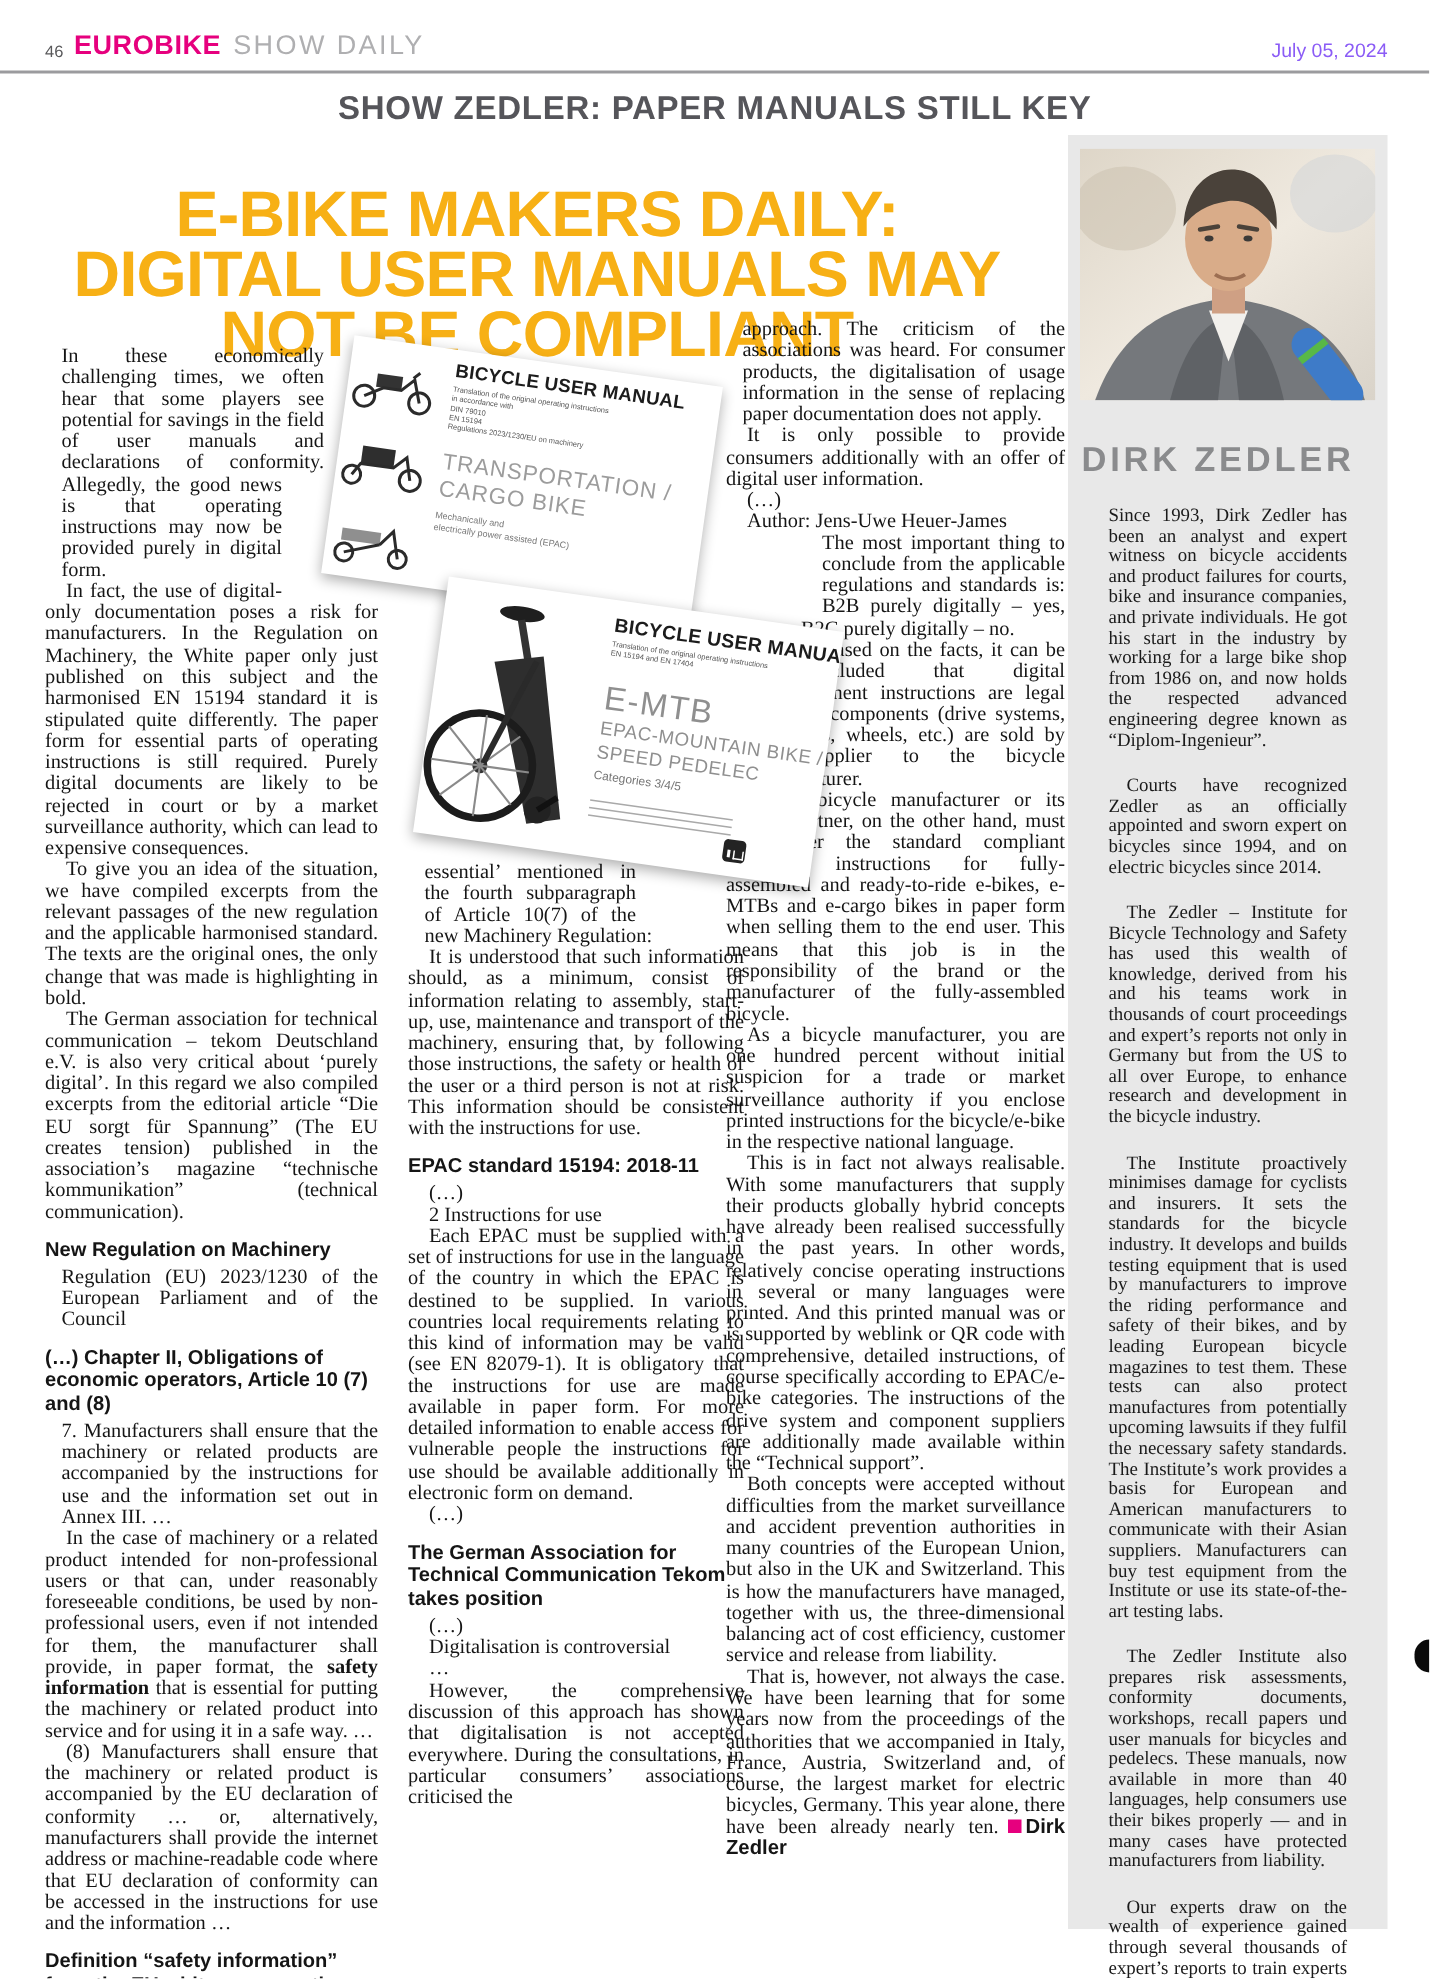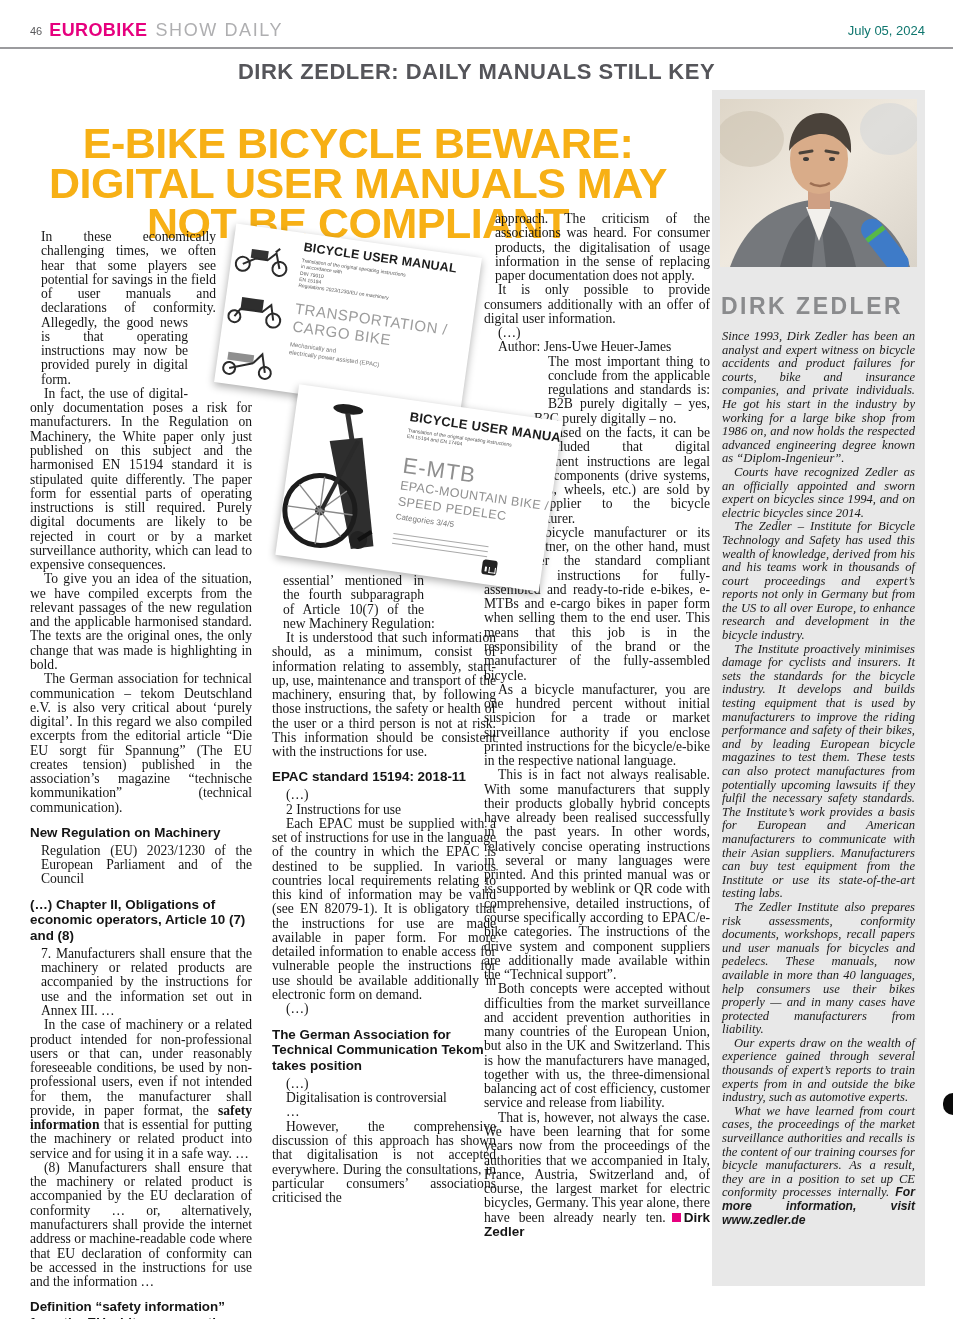--- a/index.html
+++ b/index.html
@@ -1,24 +1,24 @@
 <!DOCTYPE html>
 <html><head>
 <meta charset="utf-8">
 <style>
   html,body{margin:0;padding:0;background:#fff;}
   .page{position:relative;width:953px;height:1319px;background:#fff;overflow:hidden;
         font-family:"Liberation Serif",serif;color:#111;}
   
-  .hdr{position:absolute;top:20px;left:30px;right:28px;display:flex;align-items:center;
+  .hdr{position:absolute;top:20px;left:30px;right:28px;display:flex;align-items:flex-end;
        font-family:"Liberation Sans",sans-serif;}
   .hdr .pageno{font-size:11px;color:#59595B;margin-right:7px;}
   .hdr .brand{font-size:18px;font-weight:800;color:#E6007E;letter-spacing:.4px;}
   .hdr .brandsuffix{font-size:18px;font-weight:400;color:#AFAFB1;letter-spacing:1.6px;margin-left:8px;}
-  .hdr .date{margin-left:auto;font-size:13px;color:#0f766e;}
+  .hdr .date{margin-left:auto;font-size:13px;color:#8b5cf6;}
   .hdr-rule{position:absolute;top:47px;left:0;width:953px;height:2px;background:#9B9B9E;}
   
   .kicker{position:absolute;top:59px;left:0;width:953px;text-align:center;
           font-family:"Liberation Sans",sans-serif;font-weight:700;font-size:22px;
           color:#55555A;letter-spacing:.5px;}
   .headline{position:absolute;top:94px;left:12px;width:692px;text-align:center;
             font-family:"Liberation Sans",sans-serif;font-weight:800;font-size:43px;
             line-height:40px;color:#F7B015;letter-spacing:-.5px;}
   .headline span{display:block;}
   
@@ -56,42 +56,42 @@
   .logo-mark{position:absolute;left:482px;top:560px;width:15px;height:15px;background:#232323;
              border-radius:3px;transform:rotate(8deg);z-index:4;}
   .logo-mark i{position:absolute;left:3px;top:7px;width:2px;height:5px;background:#fff;}
   .logo-mark em{position:absolute;left:7px;top:7px;width:5px;height:5px;border:1px solid #fff;border-top:none;}
   
   .sidebar{position:absolute;left:712px;top:90px;width:213px;height:1196px;background:#E8E8E8;z-index:1;}
   .portrait{margin:9px auto 0;width:197px;height:168px;overflow:hidden;}
   .sbtitle{margin:26px 0 10px 9px;font-family:"Liberation Sans",sans-serif;font-weight:800;
            font-size:23px;letter-spacing:2.5px;color:#8A8B8D;}
   .sbtext{padding:0 10px;text-align:justify;font-size:12.6px;line-height:1.08;color:#1a1a1a;}
-  .sbtext p{margin:0;text-indent:12px;font-style:italic;}
+  .sbtext p{margin:17px;text-indent:12px;}
   .sbtext p.ni{text-indent:0;}
   .sbbold{font-family:"Liberation Sans",sans-serif;font-weight:700;font-size:12.2px;}
   .edge-mark{position:absolute;right:0;top:1093px;width:10px;height:22px;background:#0a0a0a;
              border-radius:11px 0 0 11px;z-index:5;}
 </style>
 </head>
 <body>
 
 <div class="page">
 
   <div class="hdr">
     <span class="pageno">46</span>
     <span class="brand">EUROBIKE</span>
     <span class="brandsuffix">SHOW DAILY</span>
     <span class="date">July 05, 2024</span>
   </div>
   <div class="hdr-rule"></div>
 
-  <div class="kicker">DIRK ZEDLER: DAILY MANUALS STILL KEY</div>
+  <div class="kicker">SHOW ZEDLER: PAPER MANUALS STILL KEY</div>
   <h1 class="headline">
-    <span>E-BIKE BICYCLE BEWARE:</span>
+    <span>E-BIKE MAKERS DAILY:</span>
     <span>DIGITAL USER MANUALS MAY</span>
     <span>NOT BE COMPLIANT</span>
   </h1>
 
   <div class="col col1">
     <div class="fr" style="width:36px;height:86px"></div>
     <div class="frc" style="width:64px;height:84px"></div>
     <p class="ni">In these economically challenging times, we often hear that some players see potential for savings in the field of user manuals and declarations of conformity. Allegedly, the good news is that operating instructions may now be provided purely in digital form.</p>
     <p>In fact, the use of digital-only documentation poses a risk for manufacturers. In the Regulation on Machinery, the White paper only just published on this subject and the harmonised EN 15194 standard it is stipulated quite differently. The paper form for essential parts of operating instructions is still required. Purely digital documents are likely to be rejected in court or by a market surveillance authority, which can lead to expensive consequences.</p>
     <p>To give you an idea of the situation, we have compiled excerpts from the relevant passages of the new regulation and the applicable harmonised standard. The texts are the original ones, the only change that was made is highlighting in bold.</p>

